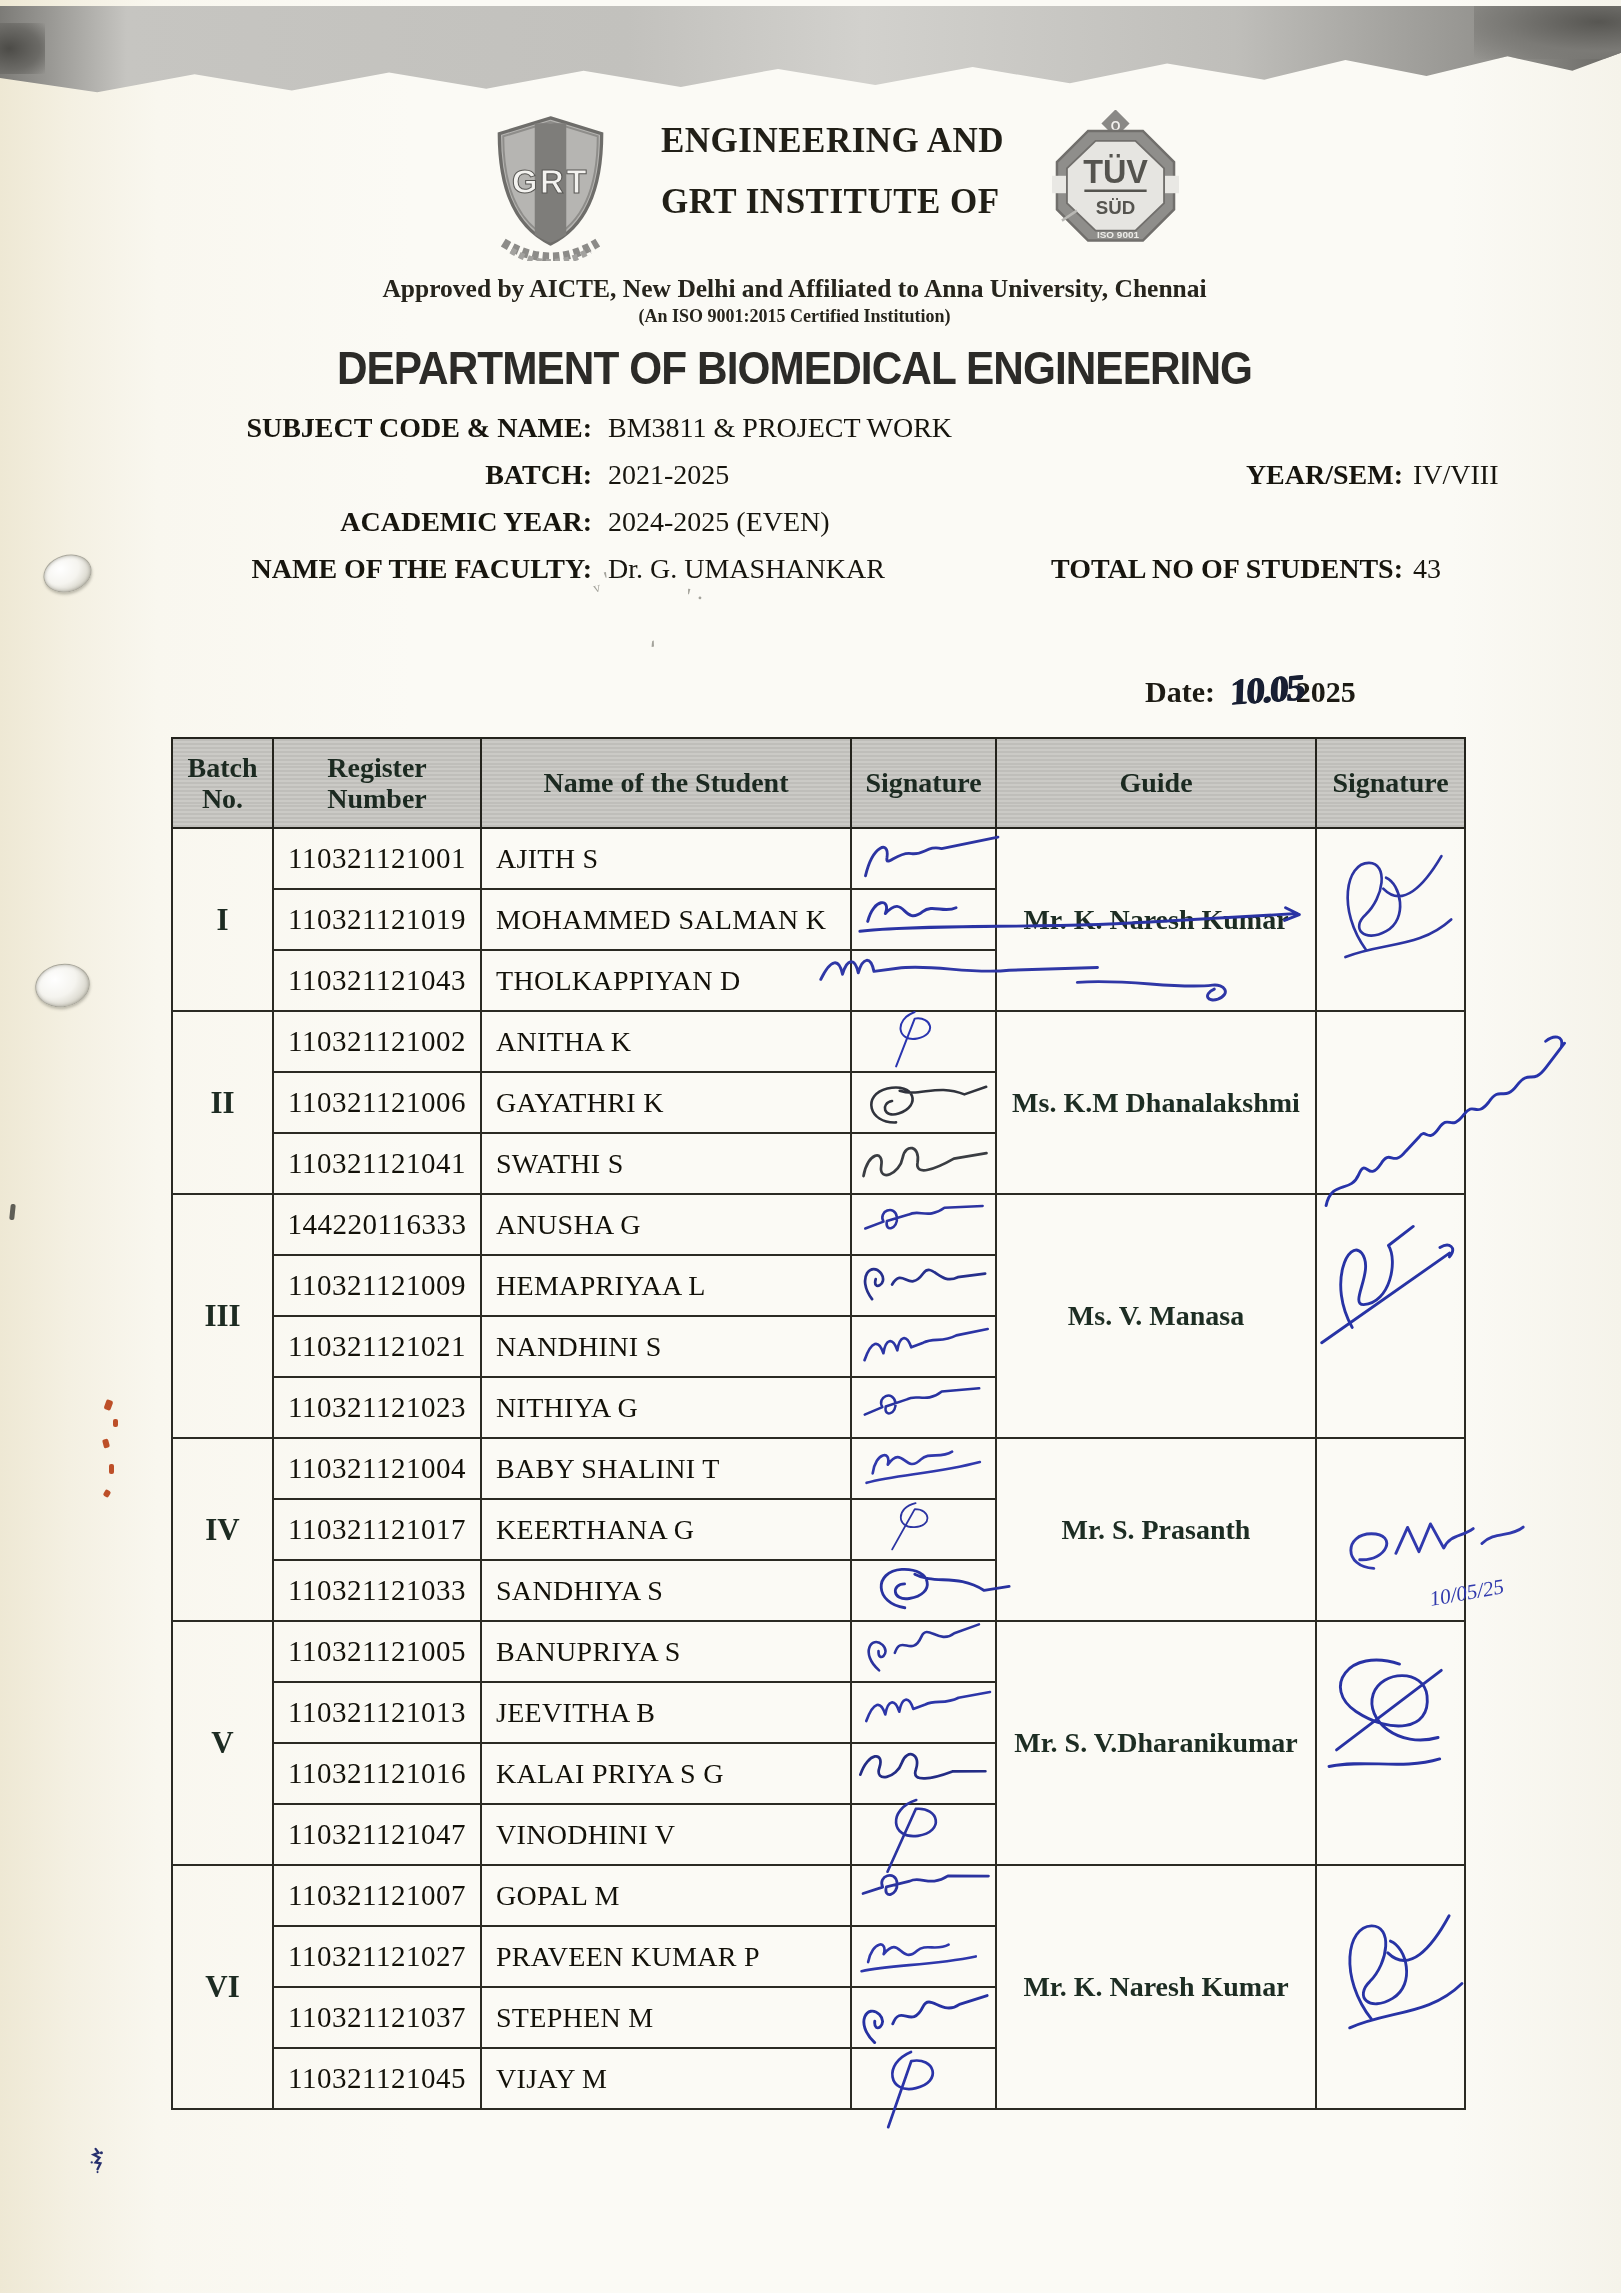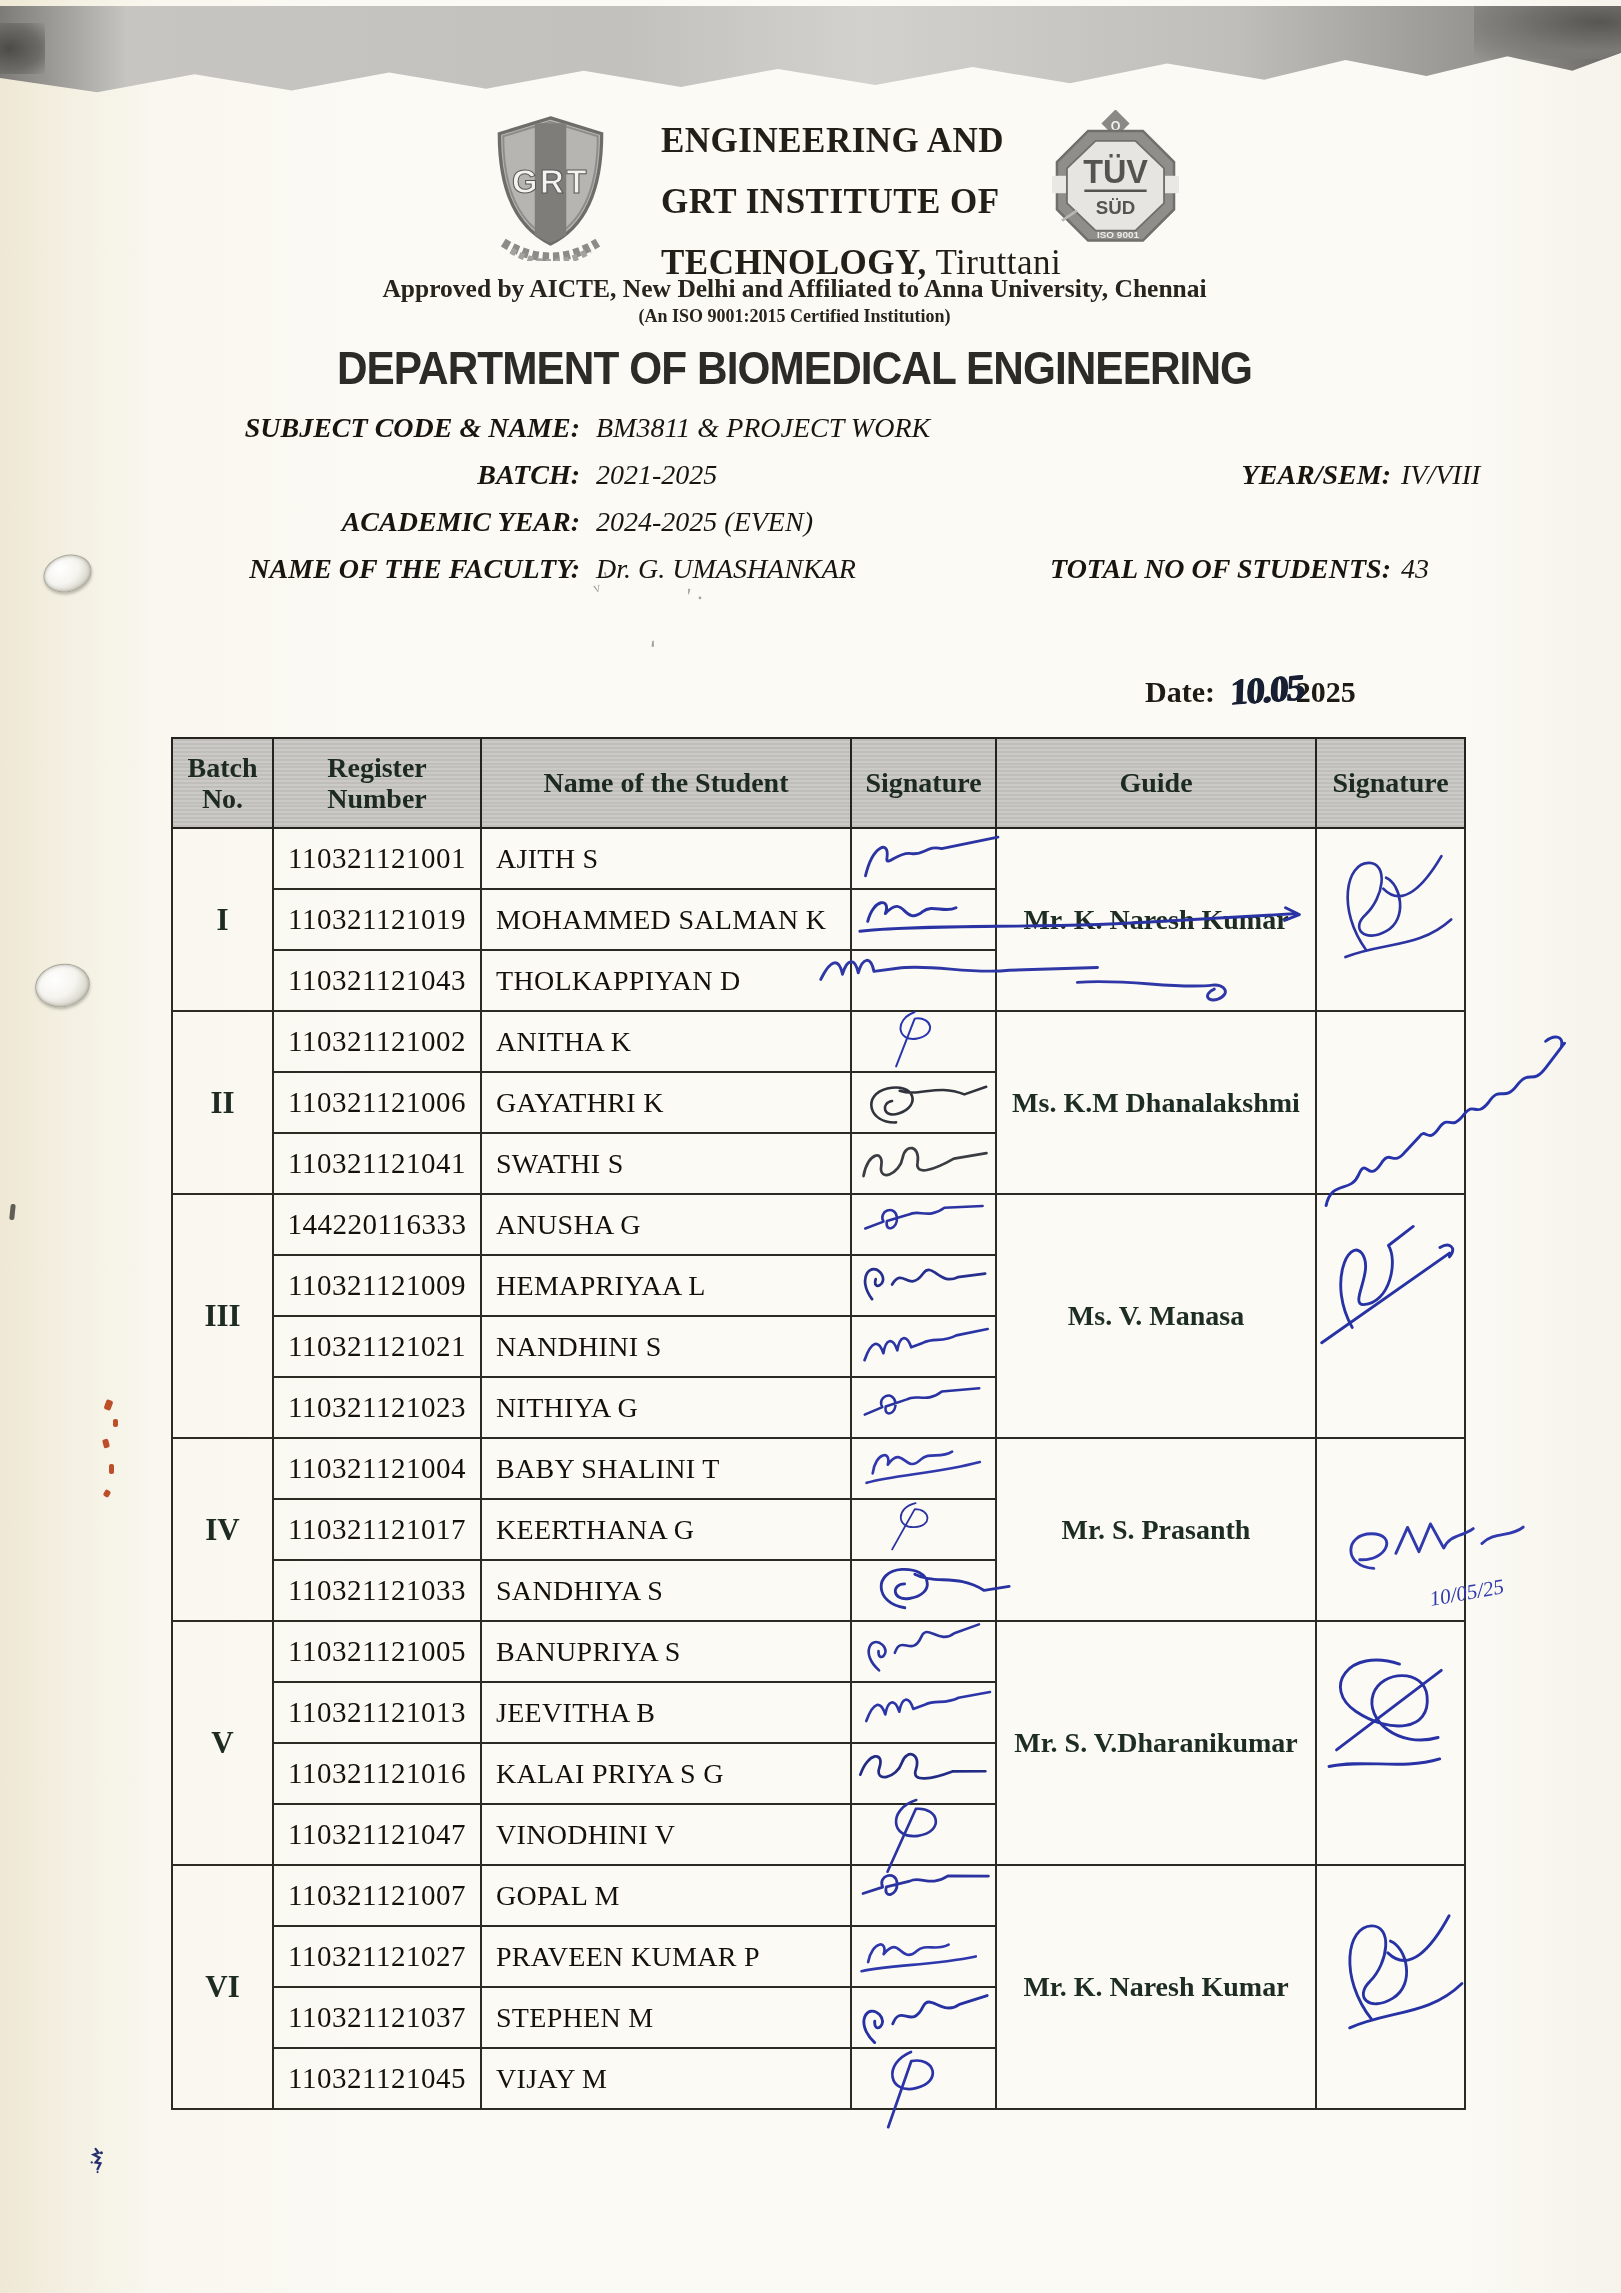--- a/index.html
+++ b/index.html
@@ -29,21 +29,21 @@
   .grt-logo{position:absolute;left:484px;top:114px;width:133px;height:147px;}
   .inst{position:absolute;left:661px;top:110px;width:461px;font-weight:bold;font-size:35px;line-height:61px;letter-spacing:0.5px;color:#211f17;}
   .inst .city{font-weight:normal;}
   .tuv-logo{position:absolute;left:1047px;top:110px;width:137px;height:149px;}
   .approved{position:absolute;left:118px;top:274px;width:1353px;text-align:center;font-weight:bold;font-size:25.5px;color:#26241c;}
   .iso{position:absolute;left:118px;top:306px;width:1353px;text-align:center;font-weight:bold;font-size:18px;color:#26241c;}
   .dept{position:absolute;left:118px;top:341px;width:1353px;text-align:center;
     font-family:"Liberation Sans",sans-serif;font-weight:bold;font-size:46px;letter-spacing:-1px;color:#2c2b28;transform:scaleX(.92);}
   
   .info{position:absolute;left:137px;top:412px;width:1372px;font-size:28px;}
-  .info .row{position:absolute;left:0;width:100%;height:39px;font-style:italic;}
+  .info .row{position:absolute;left:12px;width:100%;height:39px;}
   .info .lbl{position:absolute;right:929px;font-weight:bold;white-space:nowrap;}
   .info .val{position:absolute;left:459px;white-space:nowrap;}
   .info .rlbl{position:absolute;right:118px;font-weight:bold;white-space:nowrap;}
   .info .rval{position:absolute;left:1264px;white-space:nowrap;}
   .r1{top:0;} .r2{top:47px;} .r3{top:94px;} .r4{top:141px;}
   
   .doc-title{position:absolute;left:549px;top:631px;font-weight:bold;font-size:33px;letter-spacing:1px;color:#1d1b14;
     border-bottom:3.9px solid #2a2820;padding-bottom:2.9px;}
   .date-line{position:absolute;left:1145px;top:668px;font-weight:bold;font-size:30px;color:#1d1b14;white-space:nowrap;}
   .date-hand{display:inline-block;font-weight:bold;font-size:37px;color:#181f33;
@@ -92,21 +92,20 @@
     <path d="M50 6 L86 17 C86 51 77 82 50 95 C23 82 14 51 14 17 Z" fill="none" stroke="#8e8d8a" stroke-width="1.5"></path>
     <path d="M38 7 L62 7 L62 92 C57 95 53 97 50 98 C47 97 43 95 38 92 Z" fill="#7e7d7a"></path>
     <text x="50" y="60" text-anchor="middle" font-family="Liberation Sans,sans-serif" font-size="25" font-weight="bold" fill="#f4f3f0" stroke="#5a5956" stroke-width=".8" letter-spacing="2">GRT</text>
     <path d="M14 98 Q50 120 86 98" fill="none" stroke="#8c8b88" stroke-width="7" stroke-dasharray="5 3"></path>
     <path d="M20 104 Q50 122 80 104" fill="none" stroke="#a3a29f" stroke-width="5" stroke-dasharray="4 3"></path>
   </svg>
 
   <div class="inst">
     <div>ENGINEERING AND</div>
     <div>GRT INSTITUTE OF</div>
-    <div><span>TECHNOLOGY,</span><span class="city"> Tiruttani</span></div>
   </div>
 
   <svg class="tuv-logo" viewBox="0 0 110 118">
     <rect x="47" y="2" width="16" height="16" transform="rotate(45 55 10)" fill="#8a8986"></rect>
     <text x="55" y="15" text-anchor="middle" font-size="10" font-weight="bold" fill="#f2f1ee" font-family="Liberation Sans,sans-serif">Q</text>
     <polygon points="33,16 77,16 102,41 102,79 77,104 33,104 8,79 8,41" fill="#8f8e8b" stroke="#716f6c" stroke-width="2"></polygon>
     <rect x="4" y="52" width="12" height="14" fill="#e9e8e4"></rect>
     <rect x="94" y="52" width="12" height="14" fill="#e9e8e4"></rect>
     <polygon points="39,24 71,24 94,46 94,74 71,96 39,96 16,74 16,46" fill="#e6e5e1" stroke="#716f6c" stroke-width="1.5"></polygon>
     <text x="55" y="58" text-anchor="middle" font-size="26" font-weight="bold" fill="#55544f" font-family="Liberation Sans,sans-serif">TÜV</text>

